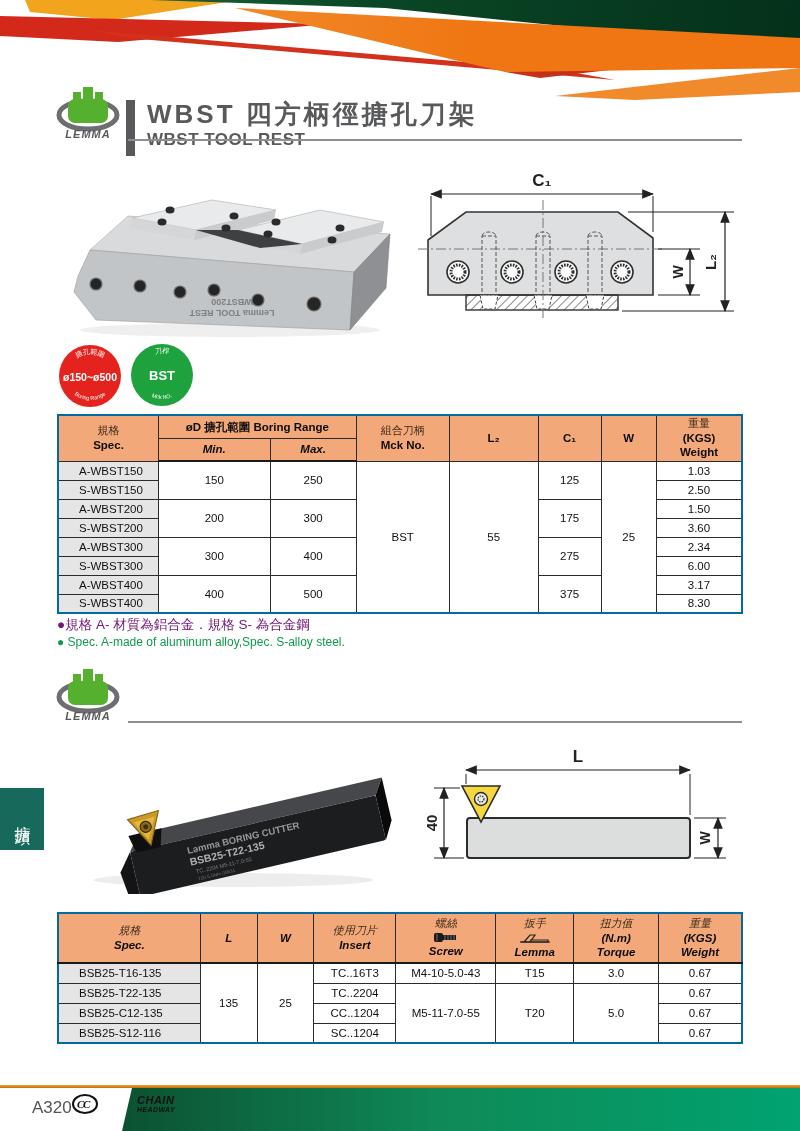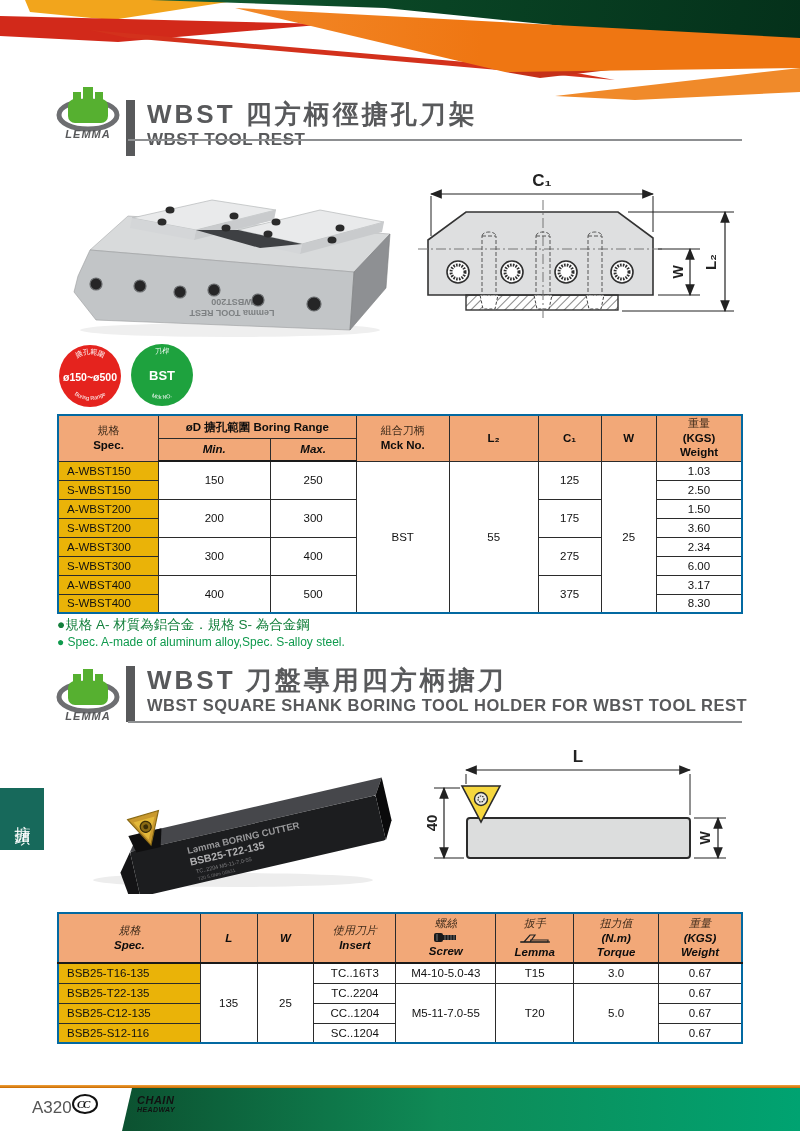--- a/index.html
+++ b/index.html
@@ -30,28 +30,28 @@
   
   .tblwrap{position:absolute;left:57px;width:686px;}
   table{border-collapse:collapse;width:100%;table-layout:fixed;font-size:11.5px;color:#111;}
   th,td{border:1px solid #2b2b2b;padding:0 2px;text-align:center;vertical-align:middle;}
   table{border:2px solid #0369a1;}
   thead th{background:#f2a878;line-height:1.25;}
   thead tr:last-child th{border-bottom:2px solid #1a1a1a;font-style:italic;}
   .hz{font-weight:normal;color:#3d2a1a;font-size:11px;display:block;}
   .he{font-weight:bold;color:#0d0d0d;font-size:11.5px;display:block;}
   .hei{font-weight:bold;color:#0d0d0d;font-size:11.5px;}
-  td.spec{background:#eab308;text-align:left;padding-left:8px;}
+  td.spec{background:#e5e5e5;text-align:left;padding-left:20px;}
   .t1 tbody tr{height:19px;}
   .t1 thead tr{height:23px;}
   .t2 tbody tr{height:20px;}
   .t2 thead tr{height:50px;}
   .hicon{display:block;margin:1px auto;}
   
-  .note-zh{position:absolute;font-size:13.5px;color:#15803d;}
+  .note-zh{position:absolute;font-size:13.5px;color:#701a75;}
   .note-en{position:absolute;font-size:12px;color:#0f9a4d;}
   
   .side-tab{position:absolute;left:0;top:788px;width:44px;height:62px;background:#17695b;
             display:flex;align-items:center;justify-content:center;}
   .side-tab span{writing-mode:vertical-rl;color:#fff;font-size:16px;letter-spacing:6px;}
   
   .footer-line{position:absolute;left:0;top:1085px;width:800px;height:3px;
                background:linear-gradient(#f0a13a,#c96a00);}
   .footer-green{position:absolute;left:0;top:1088px;width:800px;height:43px;
                 background:linear-gradient(90deg,#0b3c22,#0f8a56 55%,#00a371);
@@ -311,27 +311,20 @@
 
   <div class="brand" style="left:50px;top:664px;">
     <svg width="68" height="52" viewBox="0 0 68 52">
       <ellipse cx="34" cy="33" rx="29" ry="14" fill="none" stroke="#6d6e71" stroke-width="5"></ellipse>
       <rect x="19" y="10" width="8" height="9" fill="#56b030"></rect>
       <rect x="29" y="5" width="10" height="14" fill="#56b030"></rect>
       <rect x="41" y="10" width="8" height="9" fill="#56b030"></rect>
       <rect x="14" y="17" width="40" height="24" rx="7" fill="#56b030"></rect>
     </svg>
     <div class="brand-name">LEMMA</div>
-  </div>
-  <div class="titlebar" style="left:126px;top:666px;height:56px;">
-    <div class="vbar"></div>
-    <div>
-      <div class="t-zh">WBST 刀盤專用四方柄搪刀</div>
-      <div class="t-en t-en2">WBST SQUARE SHANK BORING TOOL HOLDER FOR WBST TOOL REST</div>
-    </div>
   </div>
   <div class="underline" style="left:128px;top:721px;width:614px;"></div>
 
   <svg class="abs" style="left:68px;top:736px;" width="325" height="158" viewBox="0 0 325 158">
     <ellipse cx="165" cy="144" rx="140" ry="7" fill="#ededed"></ellipse>
     <g transform="translate(62,116) rotate(-13)">
       <polygon points="0,0 252,0 262,-16 12,-16" fill="#46474b"></polygon>
       <polygon points="252,0 262,-16 262,28 252,46" fill="#0a0a0b"></polygon>
       <polygon points="0,0 -14,18 -10,50 0,46" fill="#141416"></polygon>
       <rect x="0" y="0" width="252" height="46" rx="2" fill="#1c1d1f"></rect>

